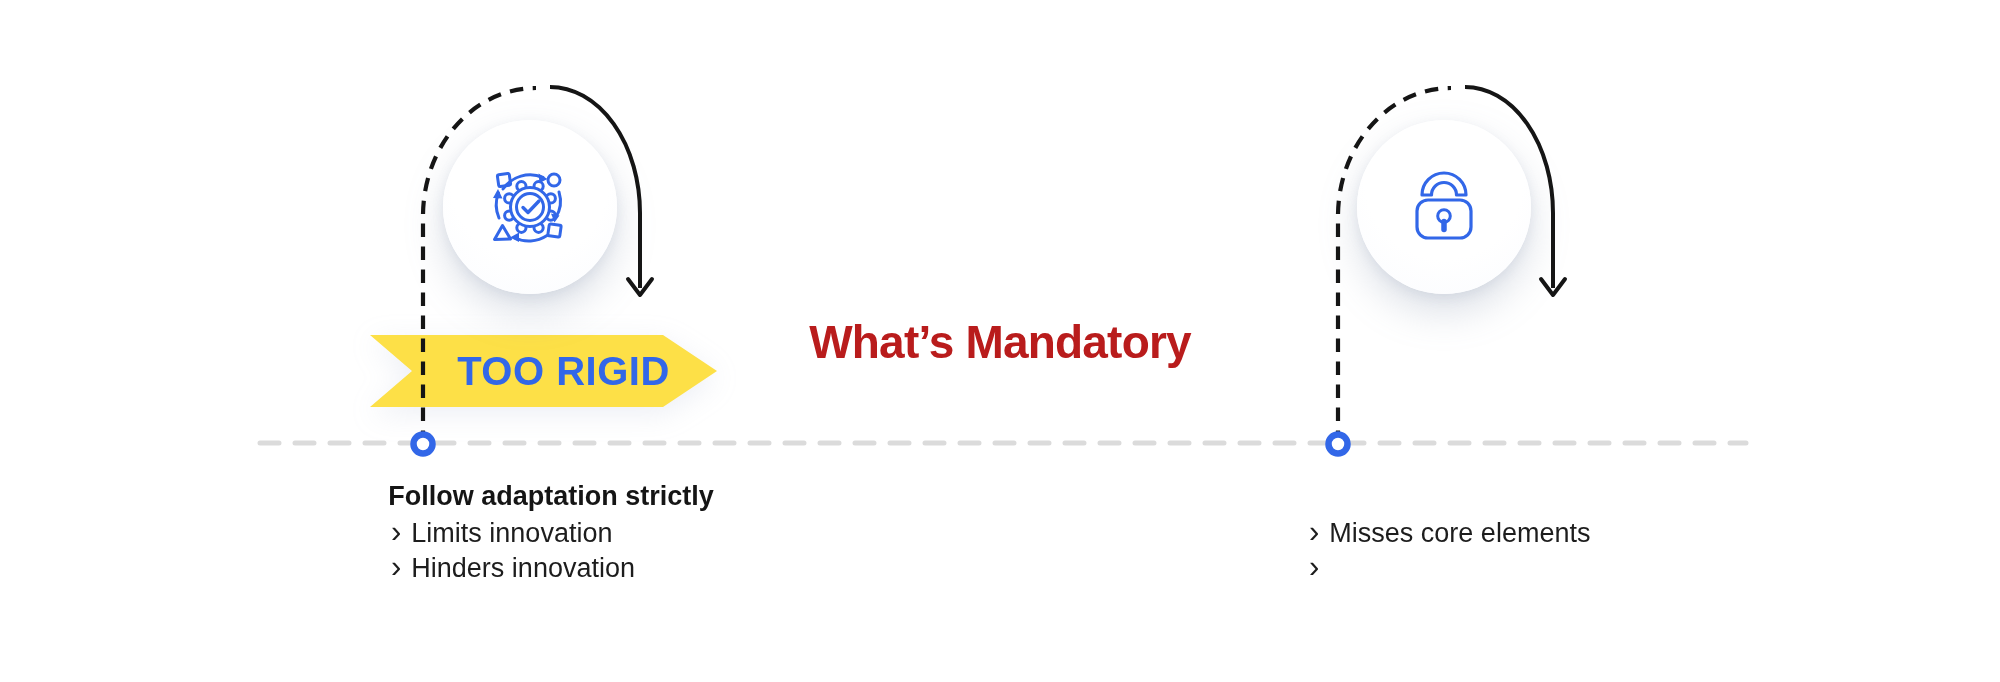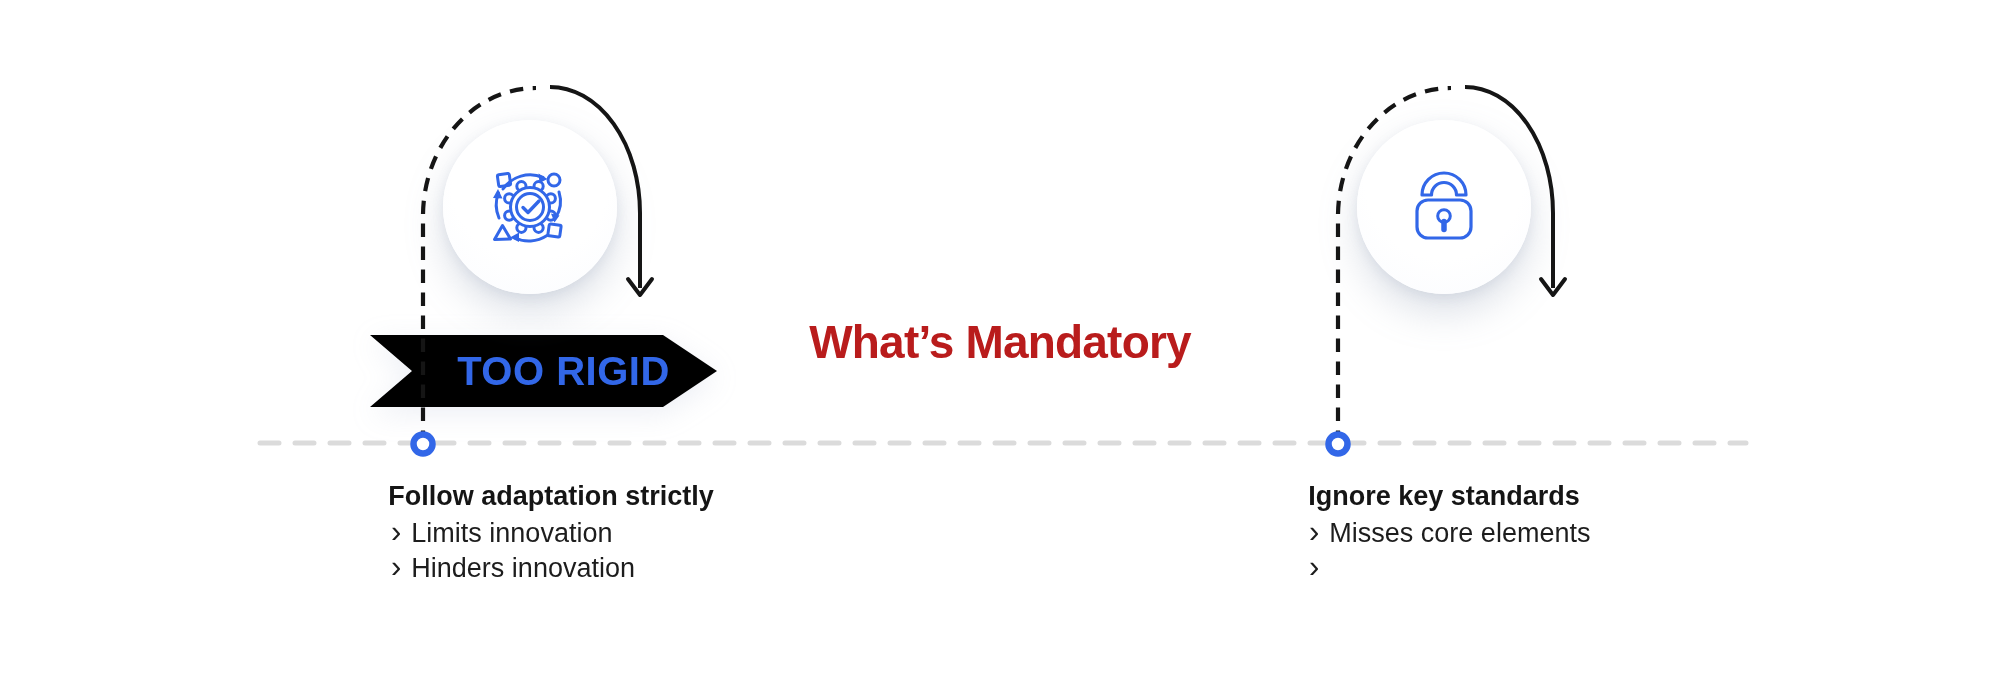--- a/index.html
+++ b/index.html
@@ -2,21 +2,21 @@
 <html><head>
 <meta charset="utf-8">
 <style>
   html,body{margin:0;padding:0;background:#ffffff;}
   .stage{
     position:relative;width:2000px;height:682px;background:#ffffff;overflow:hidden;
     font-family:"Liberation Sans","DejaVu Sans",sans-serif;
   }
   
   .banner-wrap{position:absolute;z-index:1;filter:drop-shadow(0 7px 14px rgba(140,155,195,.16));}
-  .banner{background:#000000;height:72px;display:flex;align-items:center;justify-content:center;}
+  .banner{background:#fde047;height:72px;display:flex;align-items:center;justify-content:center;}
   .banner-left{clip-path:polygon(0 0,293px 0,347px 36px,293px 72px,0 72px,42px 36px);width:347px;padding-left:0;}
   .banner-right{clip-path:polygon(0 0,292px 0,346px 36px,292px 72px,0 72px,42px 36px);width:346px;}
   .banner-label{
     font-size:40px;font-weight:bold;color:#3267E8;letter-spacing:.5px;white-space:nowrap;
   }
   .banner-left .banner-label{margin-left:40px;}
   .banner-right .banner-label{margin-left:30px;}
   
   .badge{
     position:absolute;z-index:2;width:174px;height:174px;border-radius:50%;
@@ -121,21 +121,20 @@
     <li>
       <span class="bullet-marker">›</span>
       <span>Limits innovation</span>
     </li>
     <li>
       <span class="bullet-marker">›</span>
       <span>Hinders innovation</span>
     </li>
   </ul>
 
-  <div class="caption" style="left:1444px;top:481px;">Ignore key standards</div>
   <ul class="bullets" style="left:1309px;top:516px;">
     <li>
       <span class="bullet-marker">›</span>
       <span>Misses core elements</span>
     </li>
     <li>
       <span class="bullet-marker">›</span>
     </li>
   </ul>
 

